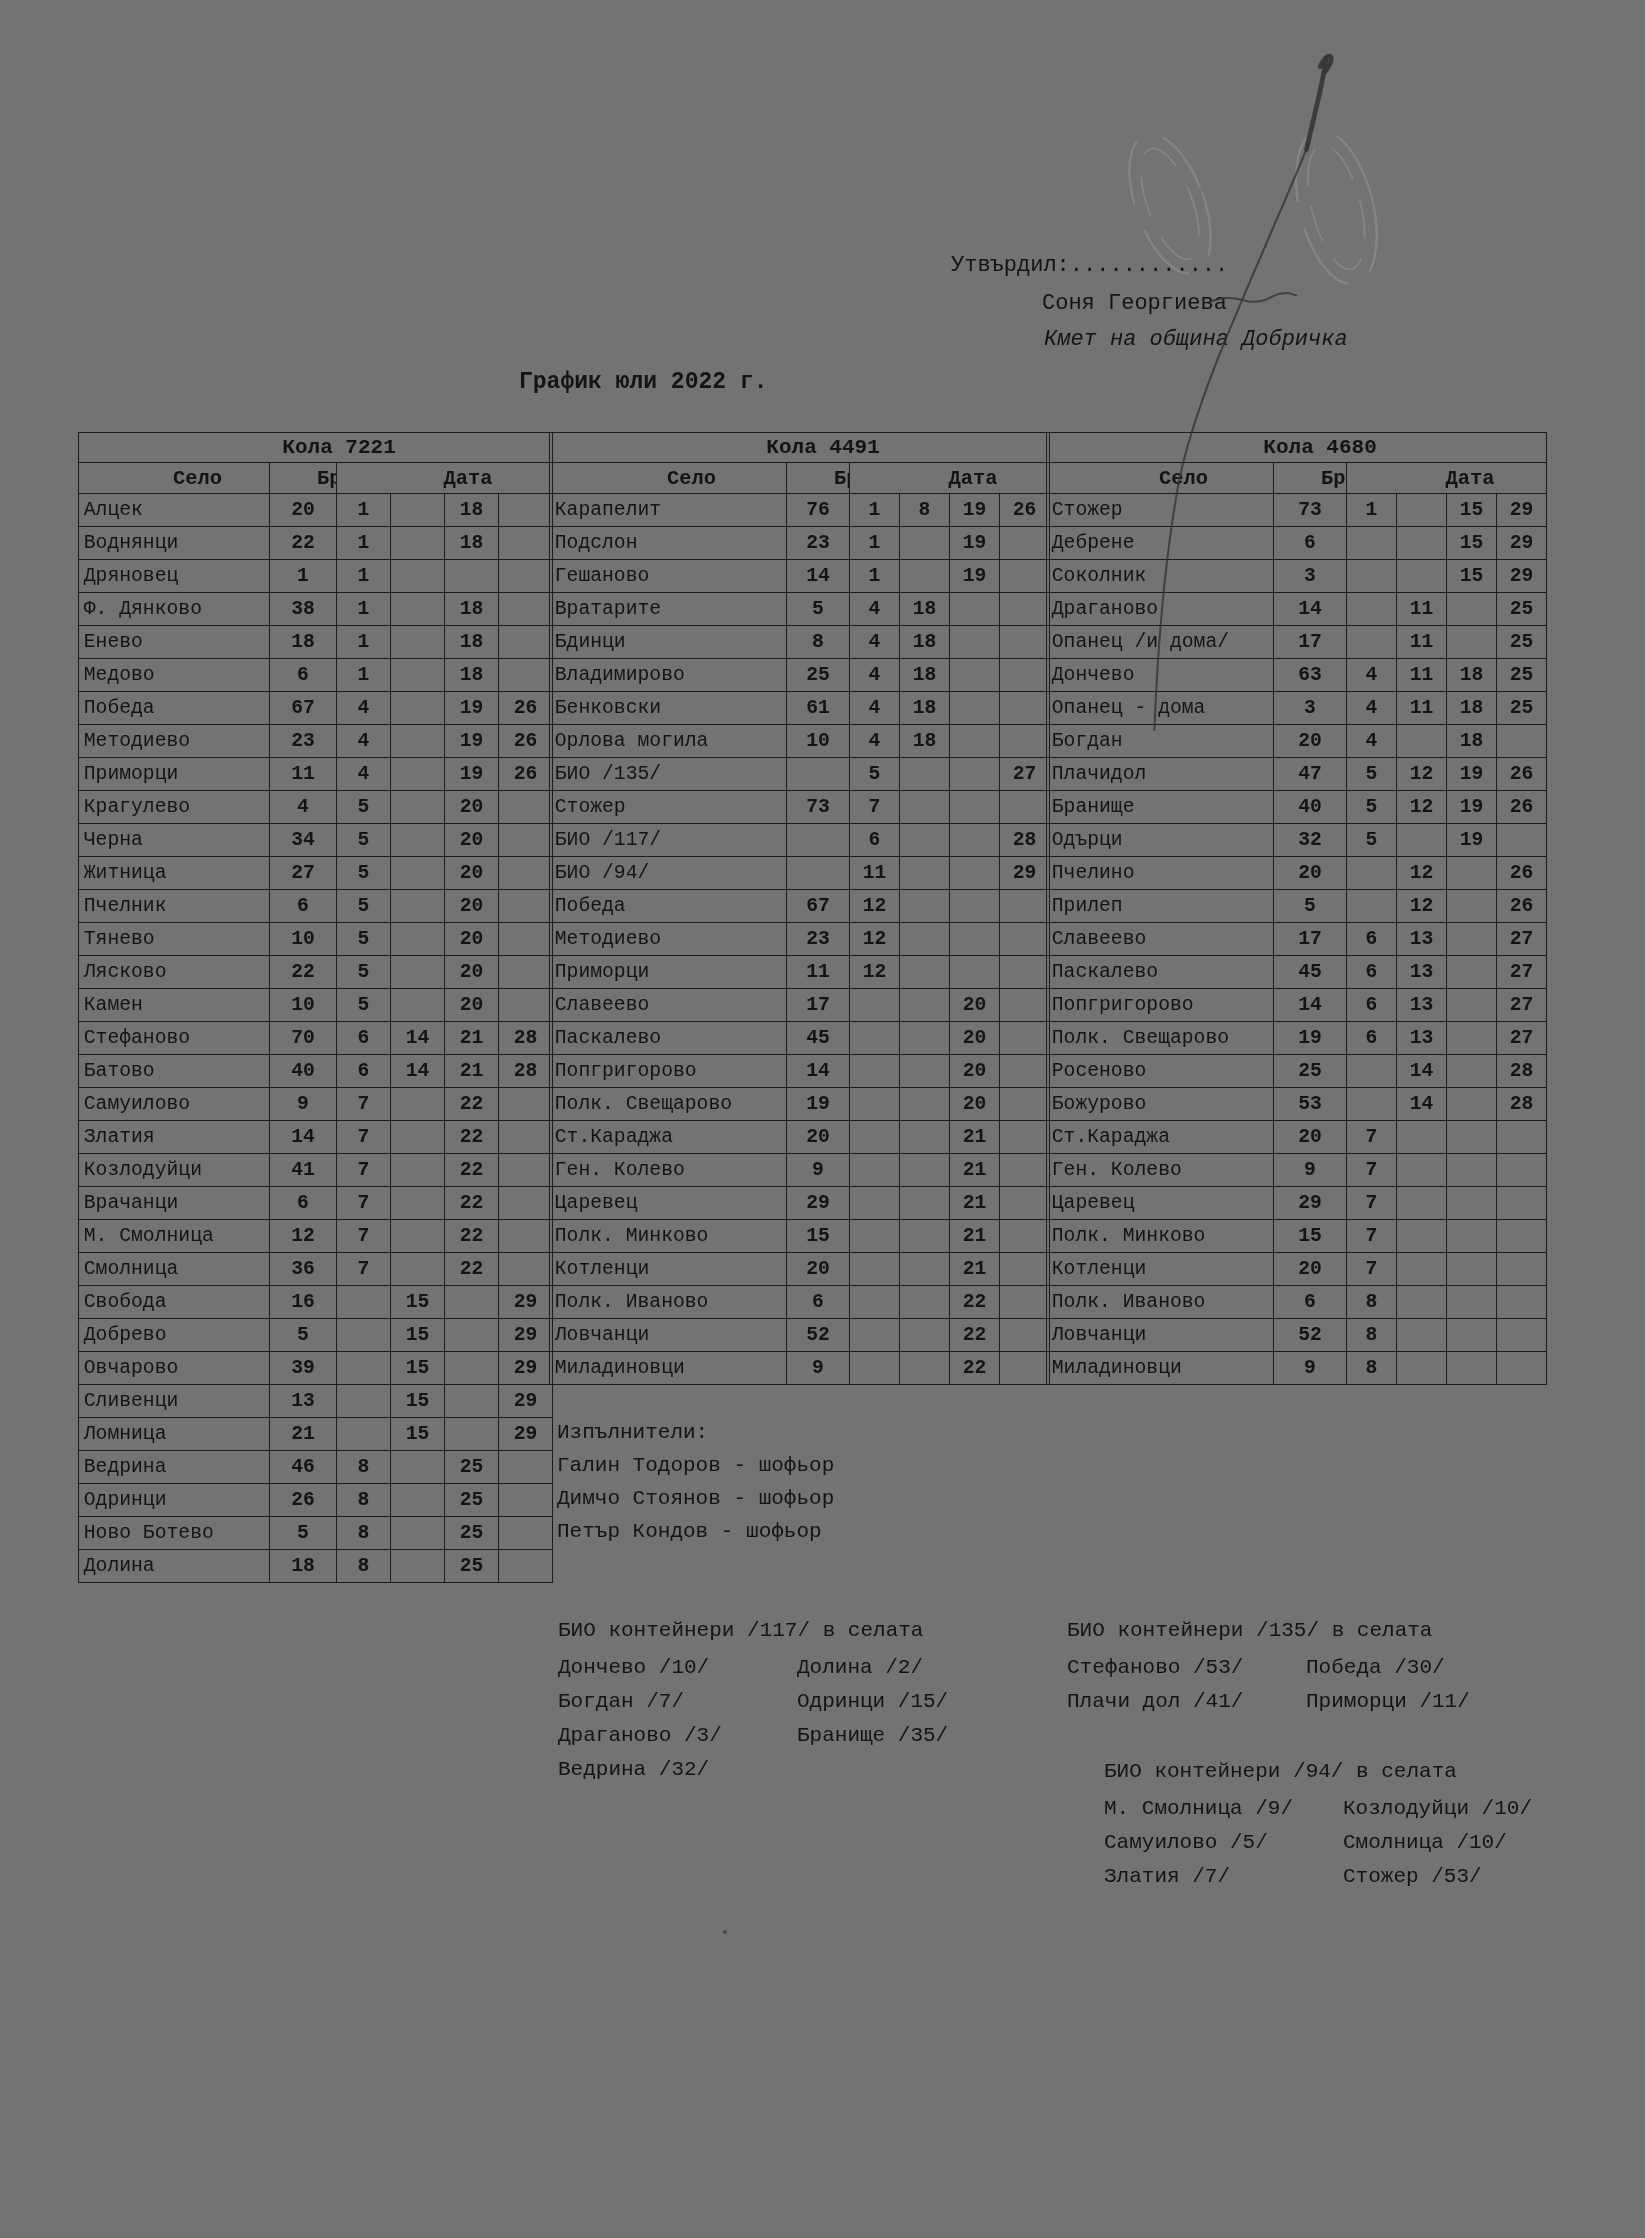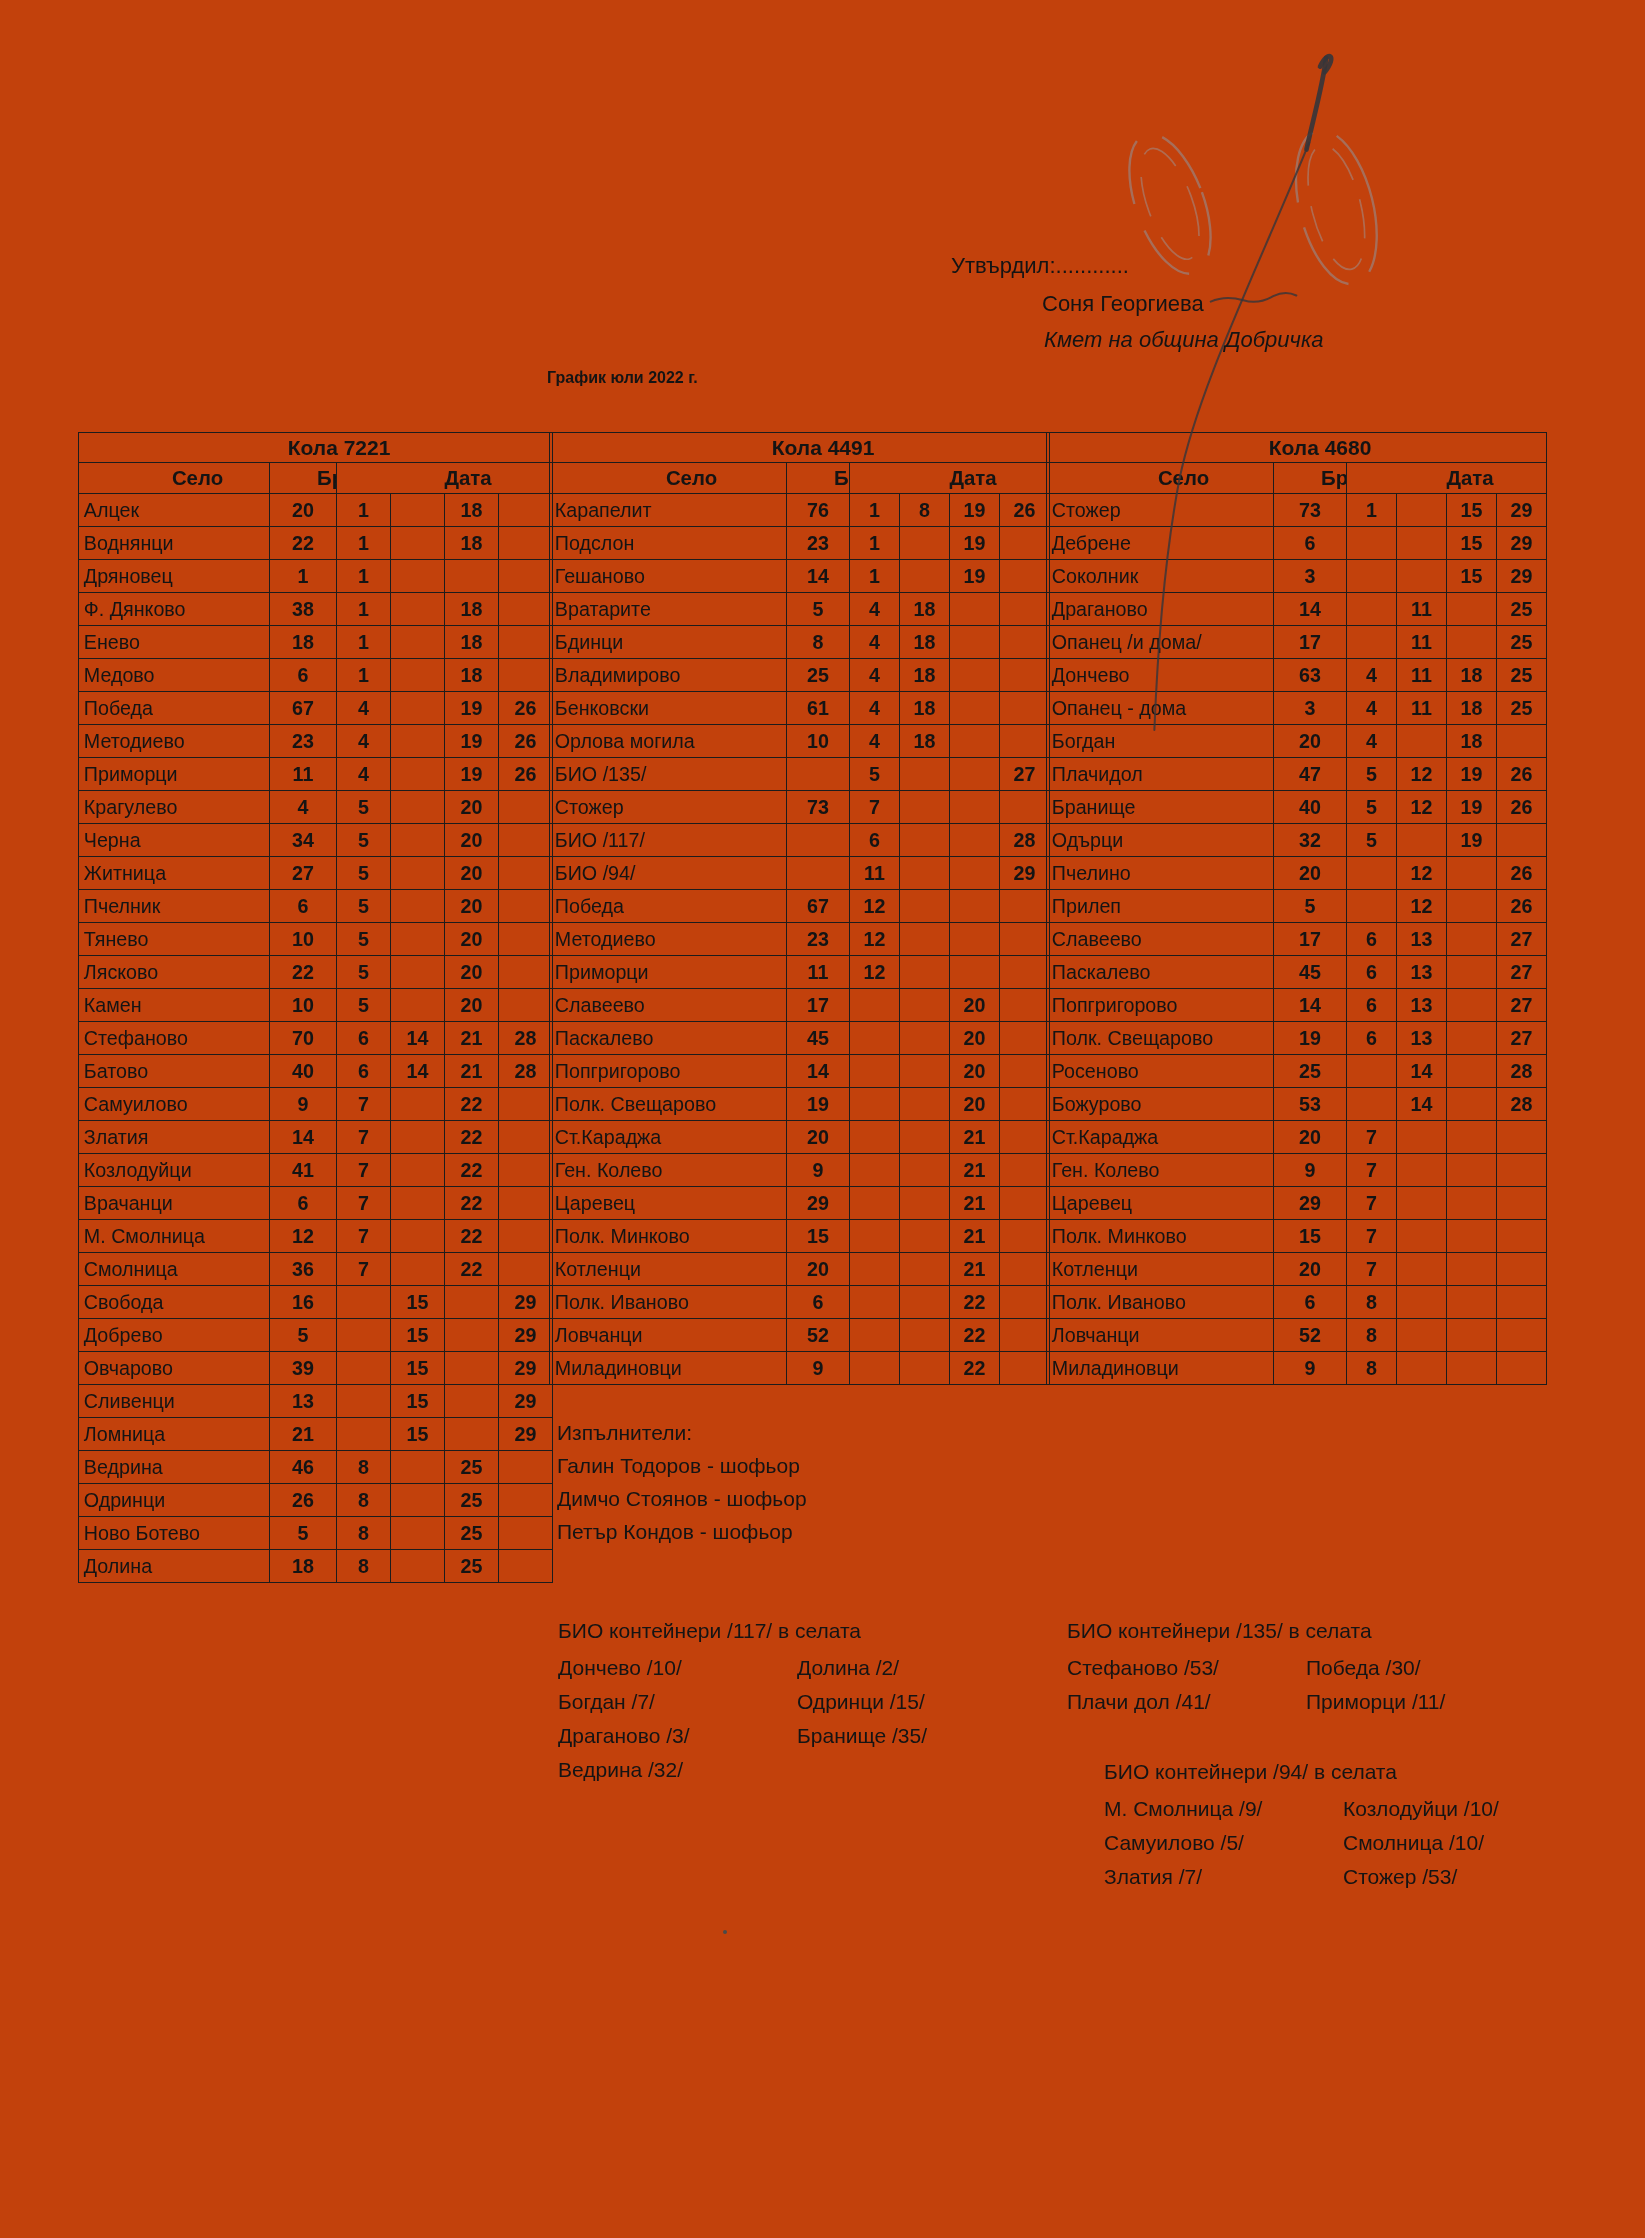--- a/index.html
+++ b/index.html
@@ -1,28 +1,28 @@
 <!DOCTYPE html>
 <html style="font-size:11px"><head>
 <meta charset="utf-8">
 <style>
   * { margin:0; padding:0; box-sizing:border-box; }
   html,body { background:#d9d9d9; }
   .page {
     position:relative; width:1646px; height:2239px;
-    background:#c2410c; color:#141414;
-    font-family:Liberation Sans, sans-serif;
+    background:#737373; color:#141414;
+    font-family:Liberation Mono, monospace;
     overflow:hidden;
   }
   .abs { position:absolute; white-space:nowrap; }
 
   .approve-label { left:951px; top:253px; font-size:22px; }
   .approve-name  { left:1042px; top:291px; font-size:22px; }
   .approve-pos   { left:1044px; top:327px; font-size:22px; font-style:italic; }
-  .doc-title     { left:547px;  top:369px; font-size:16px; font-weight:bold;text-align:right; }
+  .doc-title     { left:519px;  top:369px; font-size:23px; font-weight:bold;text-align:right; }
 
   table.grid {
     position:absolute; top:432px;
     border-collapse:collapse; table-layout:fixed;
     font-size:19.7px; background:transparent;
   }
   .g1 { left:78px;  width:473px; }
   .g2 { left:549px;  width:498px; }
   .g3 { left:1046px; width:501px; }
   .grid th, .grid td {

